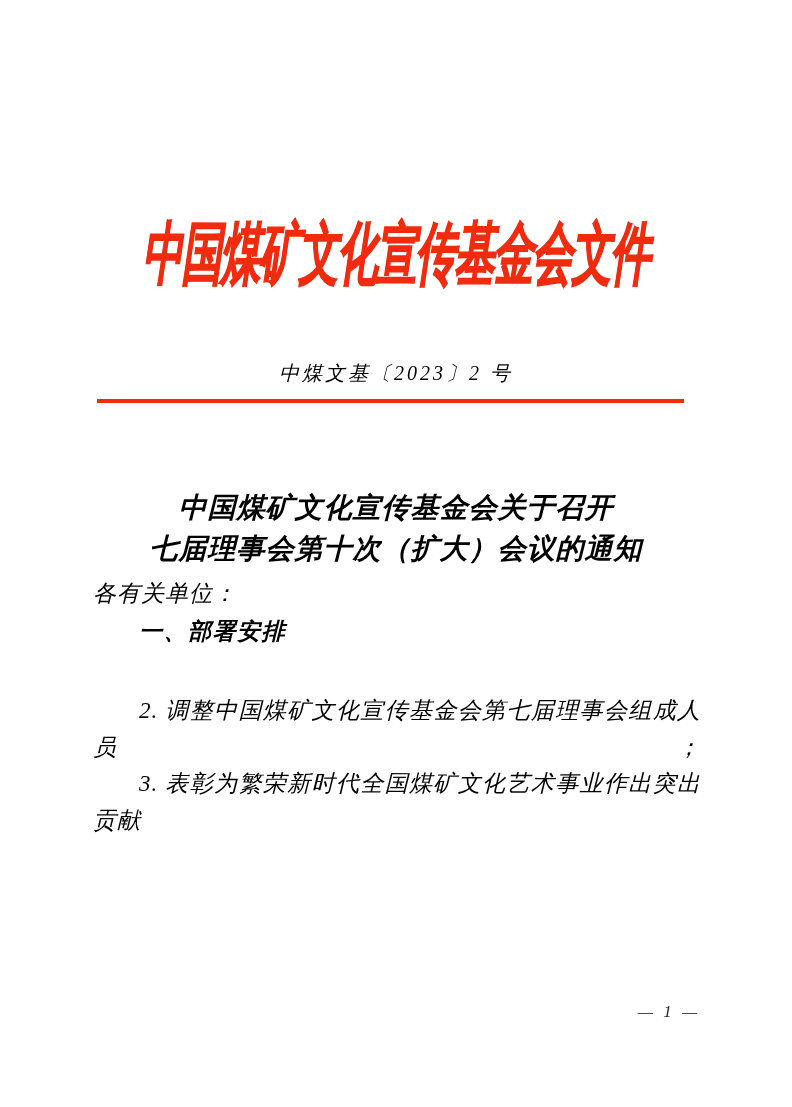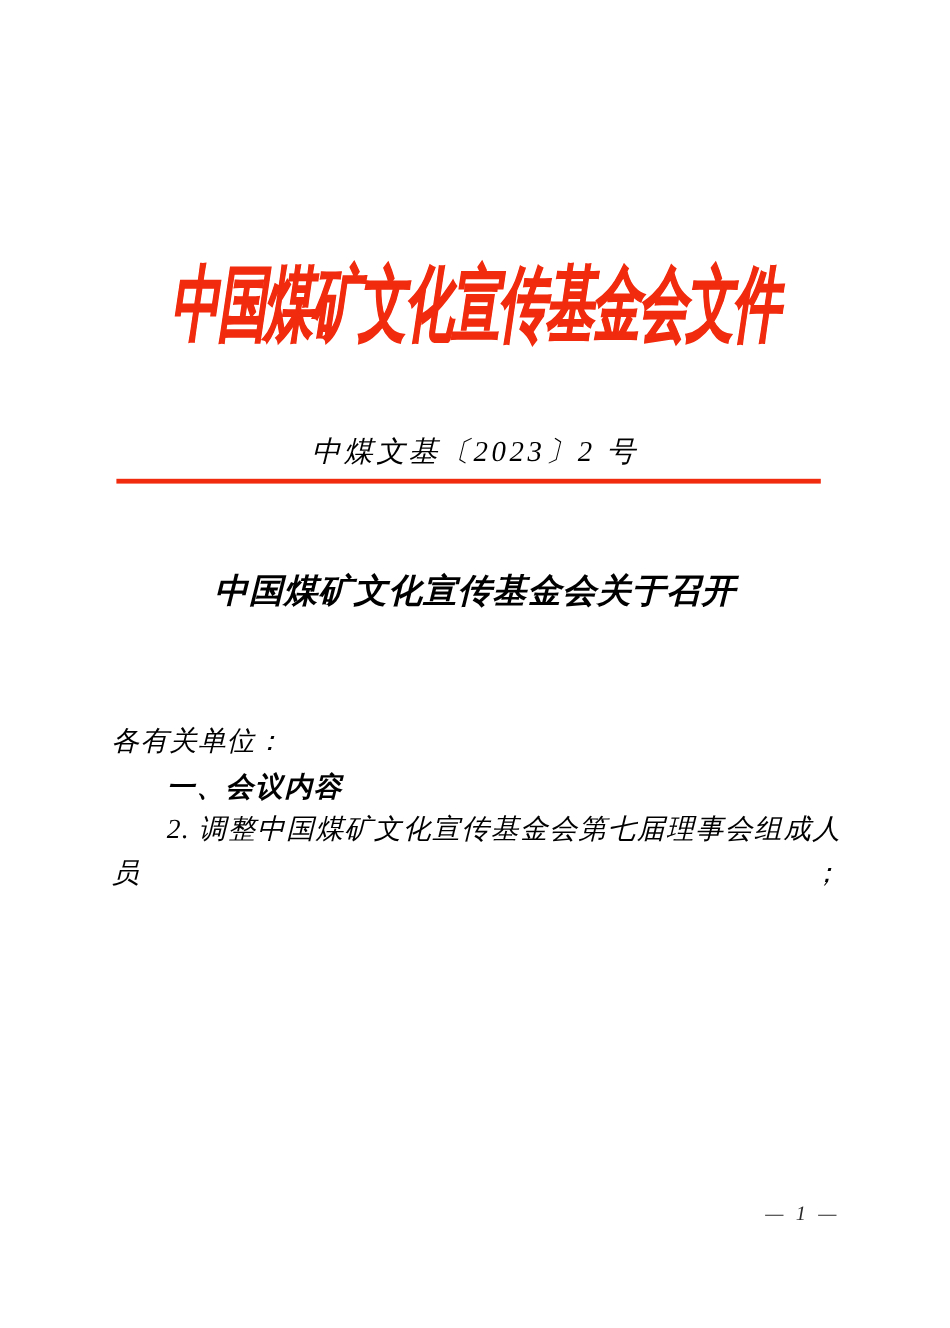--- a/index.html
+++ b/index.html
@@ -28,65 +28,65 @@
     transform-origin: top center;
     white-space: nowrap;
     -webkit-text-stroke: 0.8px var(--accent-red);
   }
 
   
   .doc-number {
     position: absolute;
     top: 360px; left: 0; right: 0;
     text-align: center;
-    font-size: 24px;
+    font-size: 20px;
     letter-spacing: 3px;
     white-space: nowrap;
   }
 
   
   .red-rule {
     position: absolute;
     top: 399px; left: 97px;
     width: 587px; height: 4px;
     background: var(--accent-red);
   }
 
   
   .title {
     position: absolute;
     top: 473px; left: 0; right: 0;
-    margin: 0;
+    margin: 14px;
     text-align: center;
     font-size: 28px;
     font-weight: bold;
     line-height: 41px;
     letter-spacing: 1px;
     white-space: nowrap;
   }
 
   
   .body {
     position: absolute;
-    top: 600px; left: 93px;
+    top: 576px; left: 93px;
     width: 608px;
     font-size: 23px;
     line-height: 36.5px;
     letter-spacing: 1px;
     text-align: justify;
     text-justify: inter-character;
   }
   .para { margin: 0; }
   .indent { text-indent: 2em; }
   .heading {
     font-family: "Liberation Sans", sans-serif;
     font-weight: bold;
     letter-spacing: 1.5px;
   }
-  .stretch { text-align-last: justify; }
+  .stretch { text-align-last: justify; margin-top: 44px; }
 
   
   .page-number {
     position: absolute;
     top: 1002px; right: 92px;
     font-size: 17px;
     letter-spacing: 3px;
     color: #2a2a2a;
     white-space: nowrap;
   }
@@ -97,23 +97,25 @@
 <div class="page">
 
   <div class="masthead">中国煤矿文化宣传基金会文件</div>
 
   <div class="doc-number">中煤文基〔2023〕2 号</div>
 
   <div class="red-rule"></div>
 
   <h1 class="title">
     <span>中国煤矿文化宣传基金会关于召开</span><br>
+    <span>七届理事会第十次（扩大）会议的通知</span>
   </h1>
 
   <div class="body">
     <p class="para">各有关单位：</p>
-    <p class="para indent heading">一、会议内容</p>
+    <p class="para indent heading">一、部署安排</p>
     <p class="para indent stretch">2. 调整中国煤矿文化宣传基金会第七届理事会组成人员；</p>
+    <p class="para indent">3. 表彰为繁荣新时代全国煤矿文化艺术事业作出突出贡献</p>
   </div>
 
   <div class="page-number">— 1 —</div>
 
 </div>
 
 </body></html>

